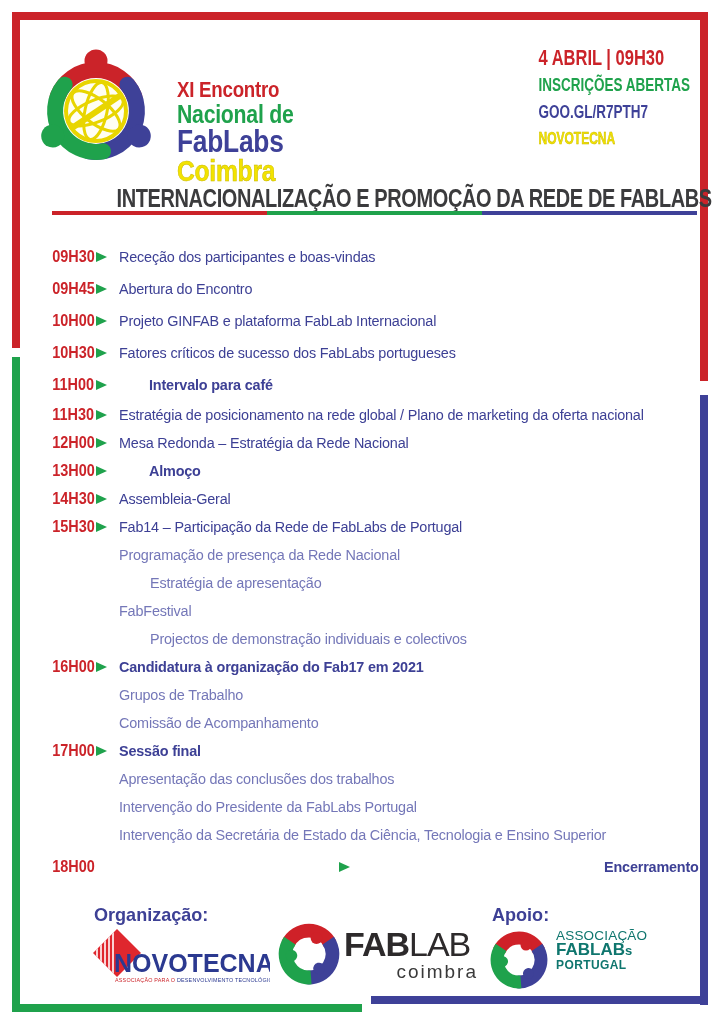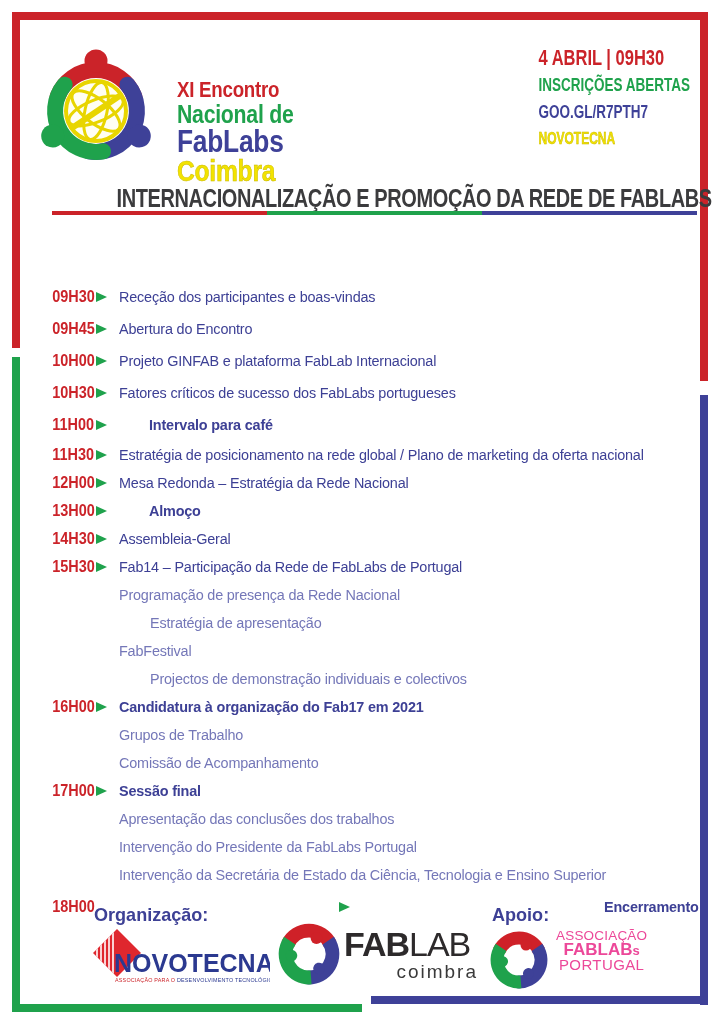--- a/index.html
+++ b/index.html
@@ -33,21 +33,21 @@
   .i4{font-size:16px;line-height:26px;color:#f2e300;-webkit-text-stroke:.5px #c9b800;}
 
   
   .main-title{left:52px;top:184px;width:645px;text-align:center;font-size:25px;font-weight:bold;
       color:#3b3b3d;letter-spacing:-.5px;white-space:nowrap;transform:scaleX(.8);transform-origin:center;}
   .u-red{left:52px;top:211px;width:215px;height:4px;background:#cb2329;}
   .u-green{left:267px;top:211px;width:215px;height:4px;background:#1fa24c;}
   .u-blue{left:482px;top:211px;width:215px;height:4px;background:#3e4198;}
 
   
-  .schedule{left:46px;top:241px;width:660px;margin-top:40px;}
+  .schedule{left:46px;top:241px;width:660px;}
   .row{display:flex;align-items:center;height:28px;}
   .row.g{height:32px;}
   .row.last{margin-top:4px;justify-content:space-between;}
   .t{flex:none;display:inline-block;width:42px;text-align:right;font-weight:bold;font-size:17px;
      color:#cb2329;transform:scaleX(.85);transform-origin:right center;white-space:nowrap;}
   .arrow{flex:none;width:0;height:0;border-left:11px solid #1fa24c;
      border-top:5.5px solid transparent;border-bottom:5.5px solid transparent;margin-left:8px;}
   .txt{display:inline-block;margin-left:12px;font-size:15.5px;color:#3d4095;letter-spacing:-.2px;
      white-space:nowrap;transform:scaleX(.93);transform-origin:left center;}
   .sub{padding-left:73px;}
@@ -60,25 +60,25 @@
   .org-label{left:94px;top:904px;font-size:19px;font-weight:bold;color:#3d4095;
      transform:scaleX(.95);transform-origin:left center;white-space:nowrap;}
   .apoio-label{left:492px;top:904px;font-size:19px;font-weight:bold;color:#3d4095;
      transform:scaleX(.95);transform-origin:left center;white-space:nowrap;}
   .fablab-text{left:344px;top:925px;width:134px;color:#2d2a2b;white-space:nowrap;}
   .fablab-text .big{font-size:34px;letter-spacing:-1px;line-height:38px;}
   .fablab-text .fab{font-weight:bold;}
   .fablab-text .lab{font-weight:normal;}
   .fablab-text .city{display:block;text-align:right;font-size:19px;letter-spacing:2px;
       color:#3a3a3a;line-height:18px;}
-  .assoc-text{left:556px;top:929px;color:#ec4899;white-space:nowrap;text-align:center;}
+  .assoc-text{left:556px;top:929px;color:#0f766e;white-space:nowrap;}
   .a1{font-size:13.5px;line-height:13px;font-weight:normal;letter-spacing:.2px;}
   .a2{font-size:17px;line-height:15px;font-weight:bold;}
   .a2 .small-s{font-size:13px;}
-  .a3{font-size:15px;line-height:14px;font-weight:normal;letter-spacing:.4px;}
+  .a3{font-size:12px;line-height:14px;font-weight:bold;letter-spacing:.4px;}
 </style>
 </head>
 <body>
 
 <div>
 
   <div class="bar bar-top"></div>
   <div class="bar bar-left-red"></div>
   <div class="bar bar-left-green"></div>
   <div class="bar bar-right-red"></div>

